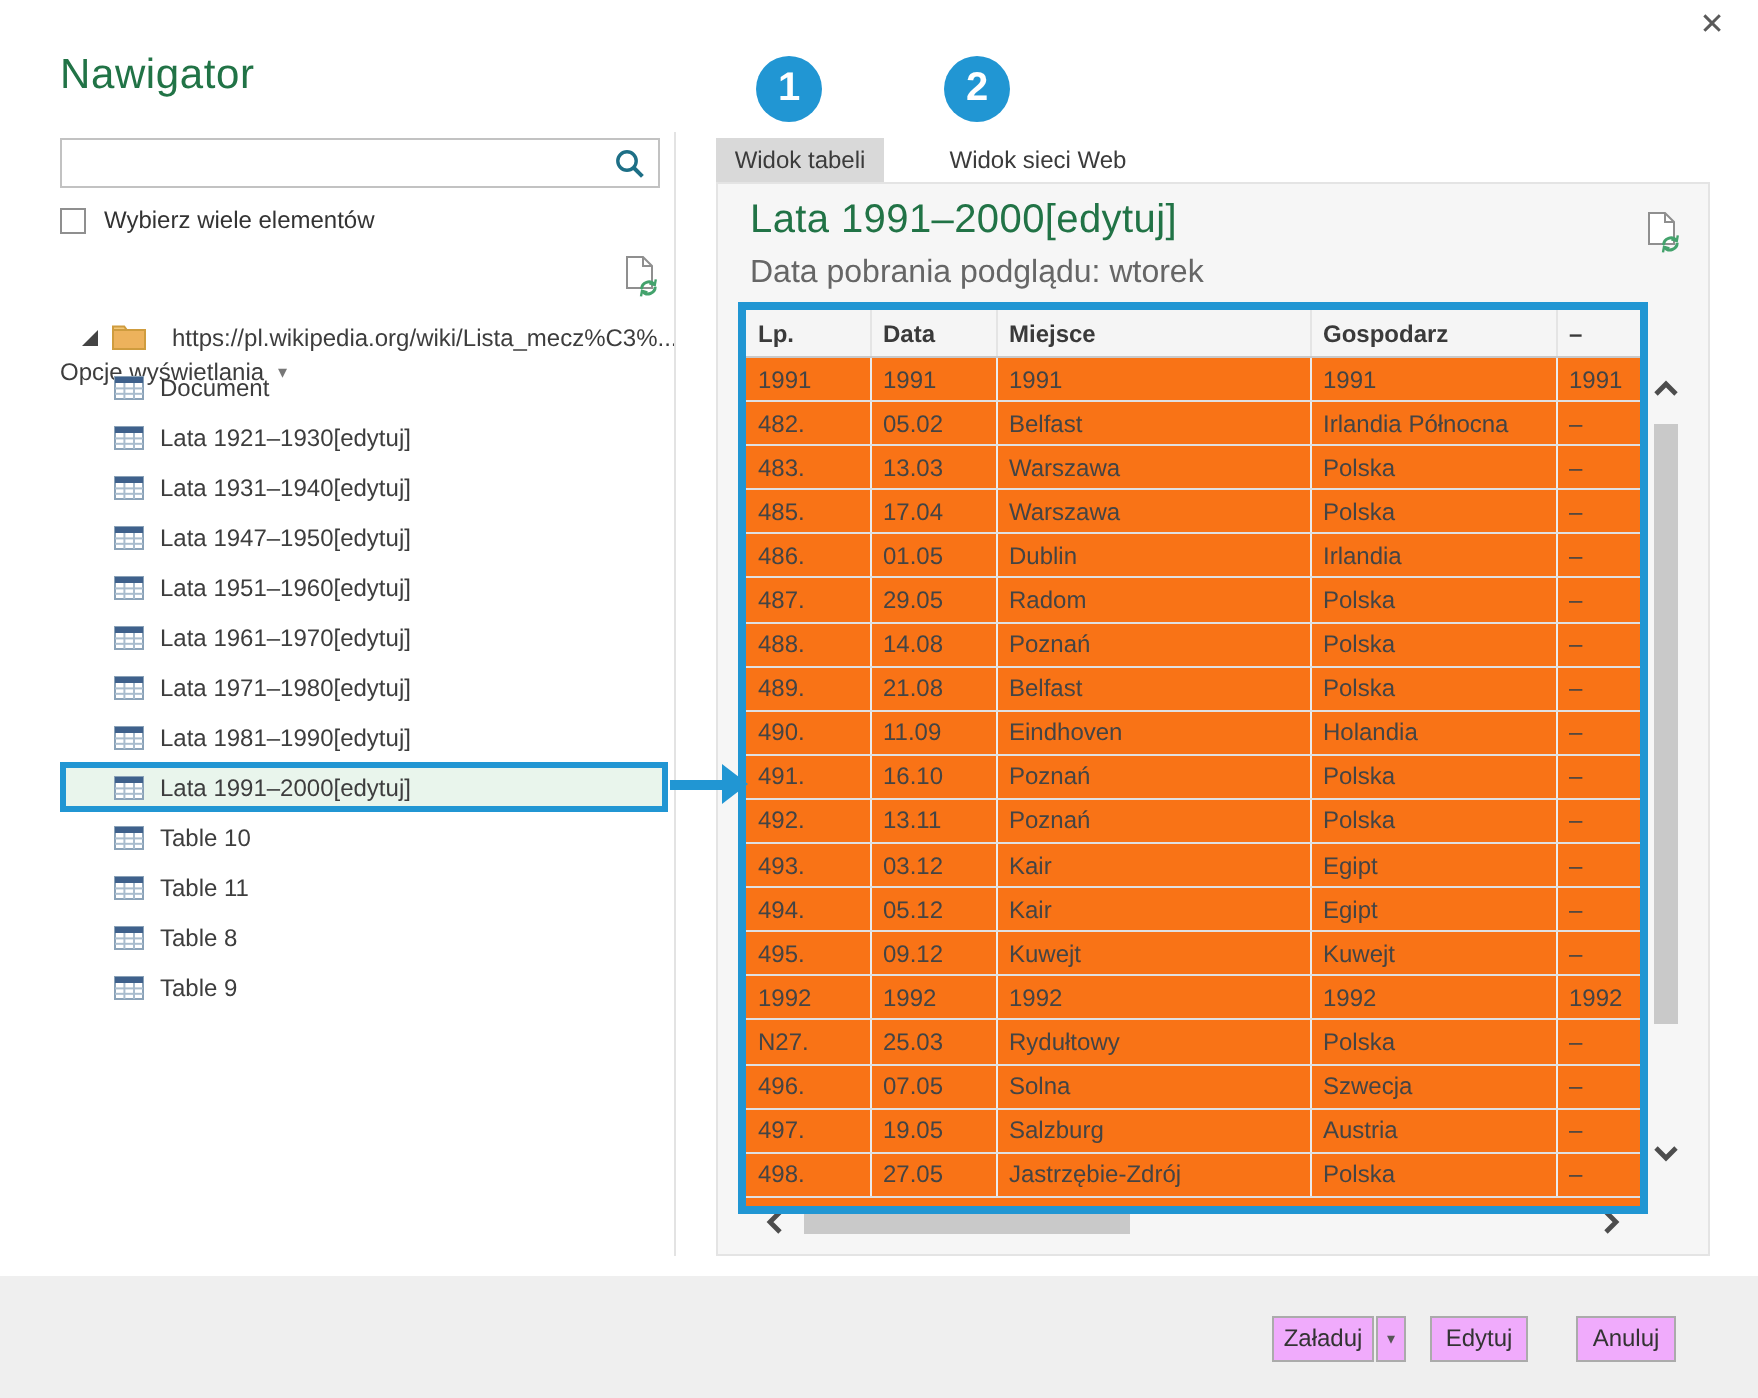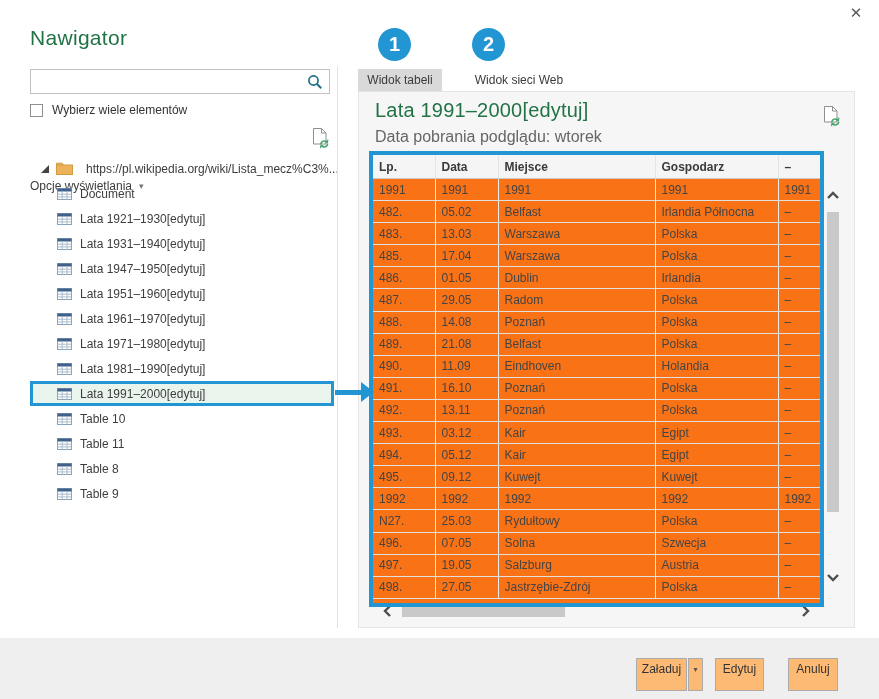--- a/index.html
+++ b/index.html
@@ -67,21 +67,21 @@
 
   
   .sb-thumb{background:#c9c9c9;}
   .vsb-up{left:826px;top:186px;cursor:pointer;} .vsb-down{left:826px;top:568px;cursor:pointer;}
   .vsb-thumb{left:827px;top:212px;width:12px;height:300px;cursor:pointer;}
   .hsb-left{left:383px;top:604px;cursor:pointer;} .hsb-right{left:801px;top:604px;cursor:pointer;}
   .hsb-thumb{left:402px;top:606px;width:163px;height:11px;cursor:pointer;}
 
   
   .footer{left:0;top:638px;width:879px;height:61px;background:#efefef;}
-  .btn{position:absolute;top:658px;height:33px;background:#fdba74;border:1px solid #ababab;box-sizing:border-box;
+  .btn{position:absolute;top:658px;height:23px;background:#f0abfc;border:1px solid #ababab;box-sizing:border-box;
        font-size:12px;color:#333;text-align:center;line-height:21px;cursor:pointer;}
   .btn-load{left:636px;width:51px;} .btn-load-drop{left:688px;width:15px;font-size:8px;color:#555;}
   .btn-edit{left:715px;width:49px;} .btn-cancel{left:788px;width:50px;}
 </style>
 </head>
 <body>
 
 <div class="stage">
 
   <div class="abs close-x">✕</div>

